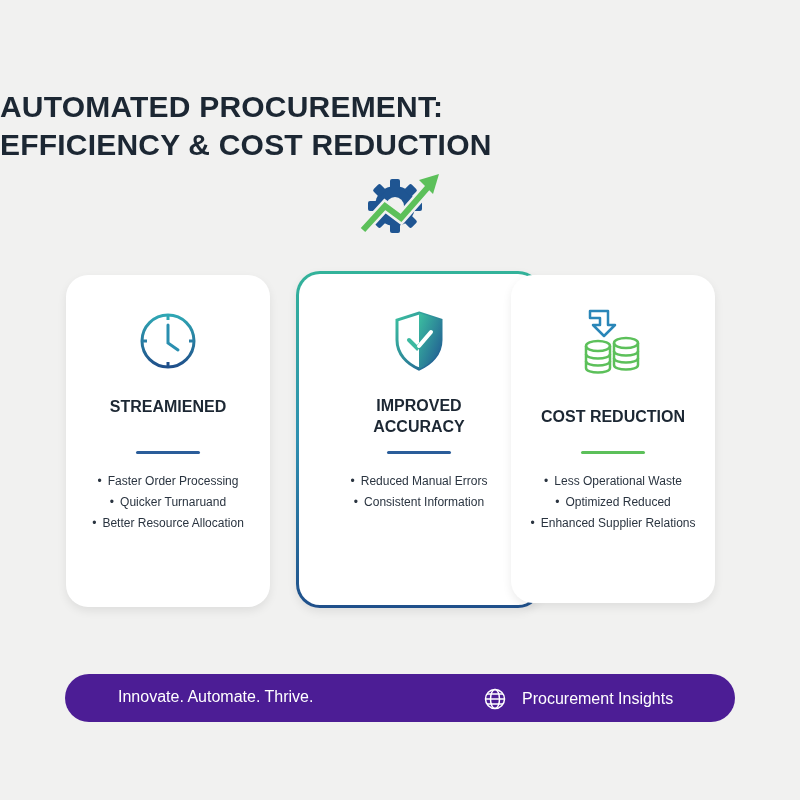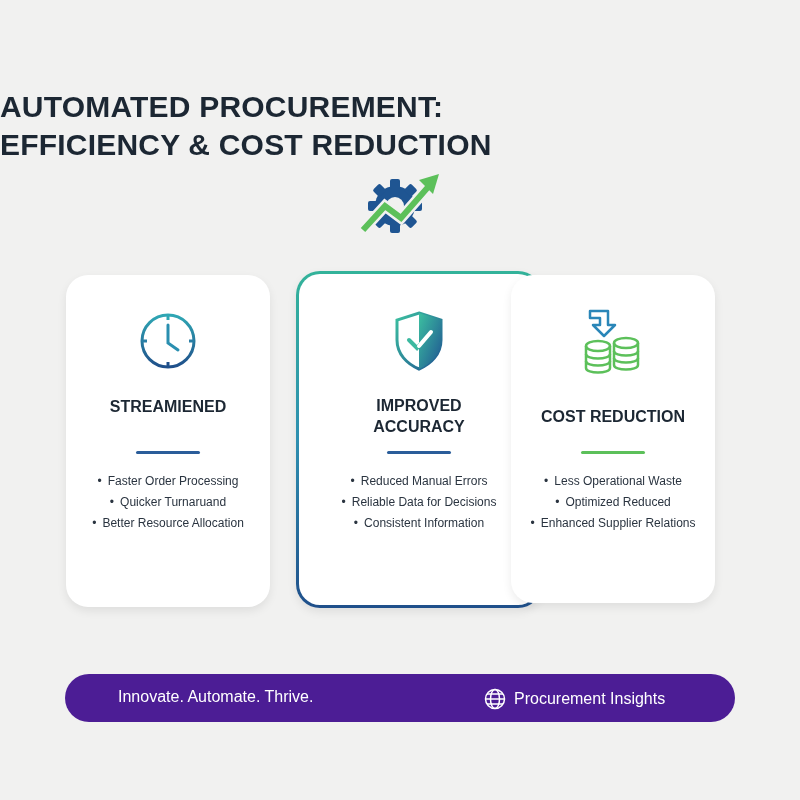--- a/index.html
+++ b/index.html
@@ -40,21 +40,21 @@
     position:absolute; left:0; width:100%; top:196px;
     text-align:center; font-size:12px; line-height:21px; color:#2a3440;
     margin:0; padding:0; list-style:none;
   }
   .bullets li::before { content:"•"; margin-right:6px; }
   .footer {
     position:absolute; left:65px; top:674px; width:670px; height:48px;
     background:#4c1d95; border-radius:24px; color:#fff; font-size:16px;
   }
   .footer .left { position:absolute; left:53px; top:14px; }
-  .footer .right { position:absolute; left:419px; top:14px; display:flex; align-items:center; gap:8px; }
+  .footer .right { position:absolute; left:419px; top:14px; display:flex; align-items:center; gap:16px; }
 </style>
 </head>
 <body>
 
 <div class="title">
   <div>AUTOMATED PROCUREMENT:</div>
   <div>EFFICIENCY &amp; COST REDUCTION</div>
 </div>
 
 <svg class="hero-icon" viewBox="0 0 86 68">
@@ -118,21 +118,20 @@
     <polyline points="16,30 24,38 38,22" fill="none" stroke="#3cb9a0" stroke-width="4" stroke-linecap="round"></polyline>
     <polyline points="26,36 38,22" fill="none" stroke="#ffffff" stroke-width="4" stroke-linecap="round"></polyline>
   </svg>
   <div class="card-title" style="top:121px">
     <div>IMPROVED</div>
     <div>ACCURACY</div>
   </div>
   <div class="divider" style="top:177px;background:#2a5d9a"></div>
   <ul class="bullets" style="top:197px">
     <li>Reduced Manual Errors</li>
-    <li>Reliable Data for Decisions</li>
     <li>Consistent Information</li>
   </ul>
 </div>
 
 <div class="card c3">
   <svg class="card-icon" style="top:33px" width="62" height="72" viewBox="0 0 62 72">
     <path d="M8 3 L26 3 L26 17 L33 17 L22 28 L11 17 L18 17 L18 10 L8 10 Z" fill="none" stroke="#2a86b8" stroke-width="2.5" stroke-linejoin="round"></path>
     <g fill="none" stroke="#5cc05a" stroke-width="2.5">
       <ellipse cx="16" cy="38" rx="12" ry="5"></ellipse>
       <path d="M4 38 V60 M28 38 V60"></path>

